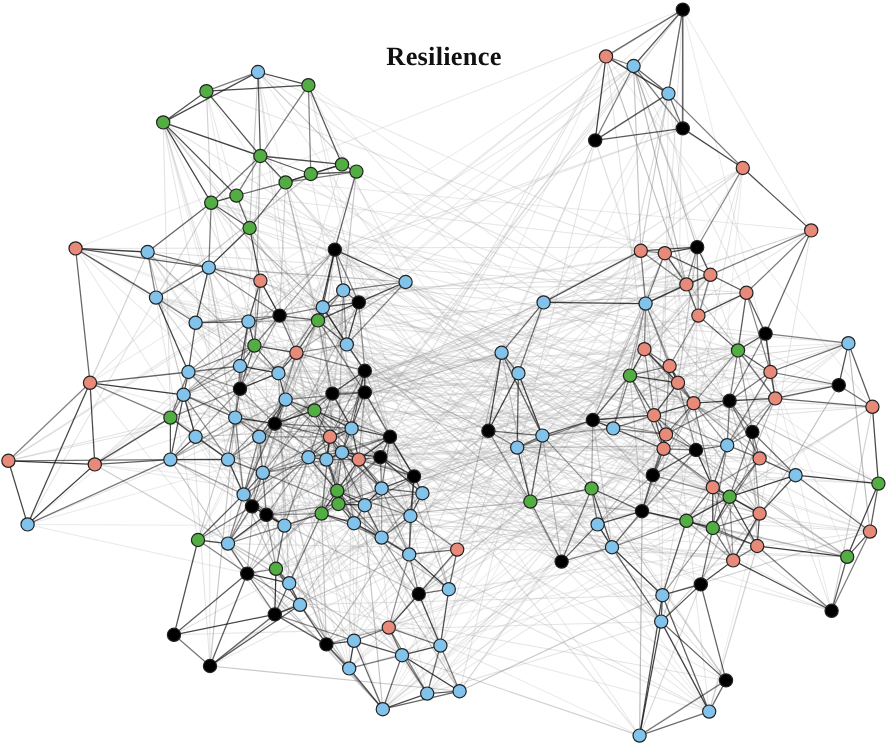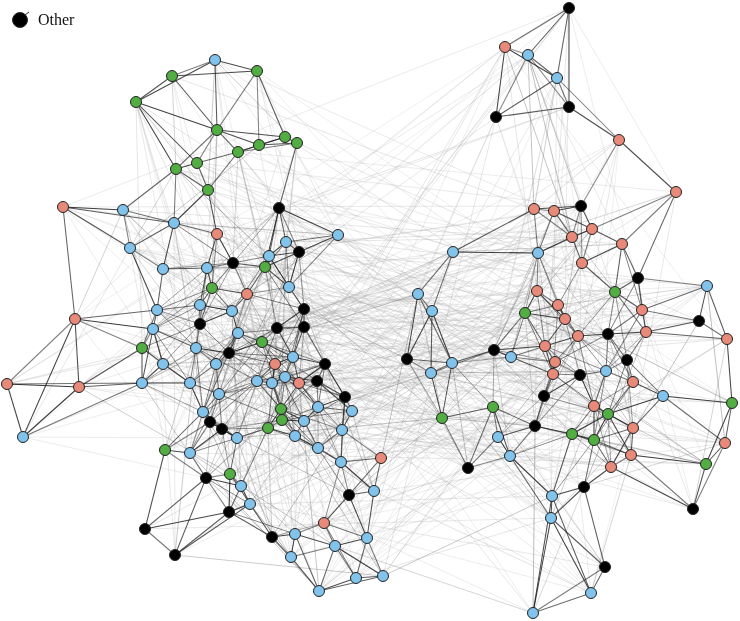--- a/index.html
+++ b/index.html
@@ -1357,23 +1357,17 @@
         <circle cx="552" cy="496" r="5.5" fill="#82C3EC" stroke="#222222" stroke-width="1"></circle>
         <circle cx="551" cy="518" r="5.5" fill="#82C3EC" stroke="#222222" stroke-width="1"></circle>
         <circle cx="693" cy="509" r="5.5" fill="#000000" stroke="#222222" stroke-width="1"></circle>
         <circle cx="605" cy="567" r="5.5" fill="#000000" stroke="#222222" stroke-width="1"></circle>
         <circle cx="591" cy="593" r="5.5" fill="#82C3EC" stroke="#222222" stroke-width="1"></circle>
         <circle cx="533" cy="613" r="5.5" fill="#82C3EC" stroke="#222222" stroke-width="1"></circle>
         <circle cx="468" cy="468" r="5.5" fill="#000000" stroke="#222222" stroke-width="1"></circle>
       </g>
     </svg>
 
+  <div class="title">Resilience</div>
 
   <div class="legend">
-    <div class="legend-row">
-      <svg class="swatch" width="24" height="20">
-        <line x1="17" y1="5" x2="21" y2="2" stroke="#222" stroke-width="1"></line>
-        <circle cx="12" cy="10" r="7.5" stroke="#2a2a2a" stroke-width="1" fill="#000000"></circle>
-      </svg>
-      <span class="legend-label">Other</span>
-    </div>
   </div>
 </div>
 
 </body></html>

